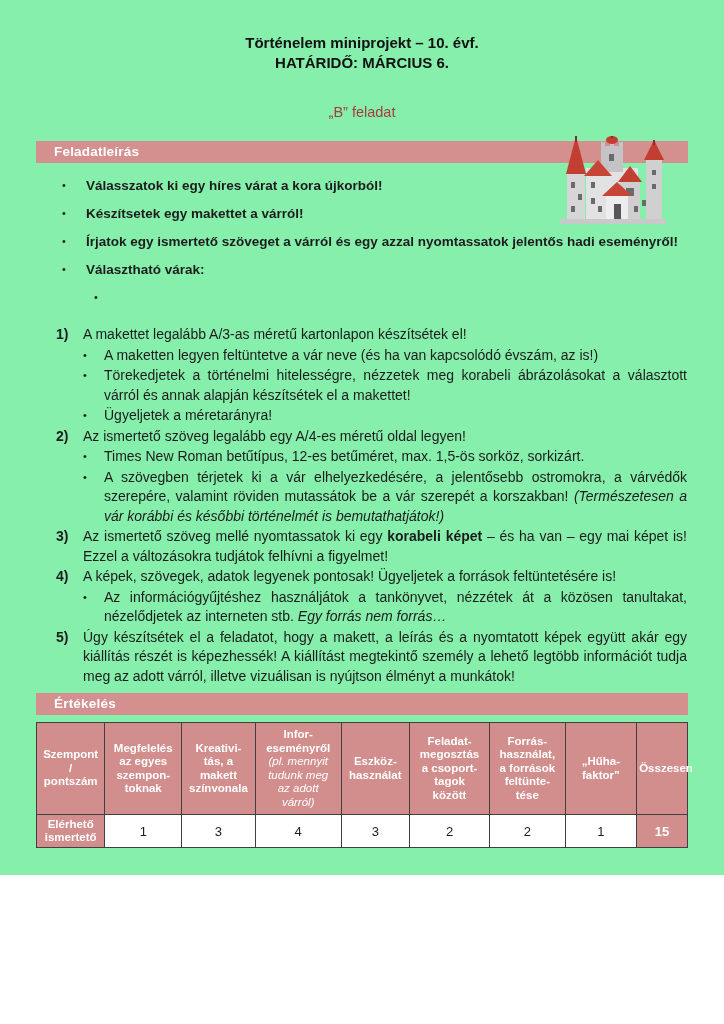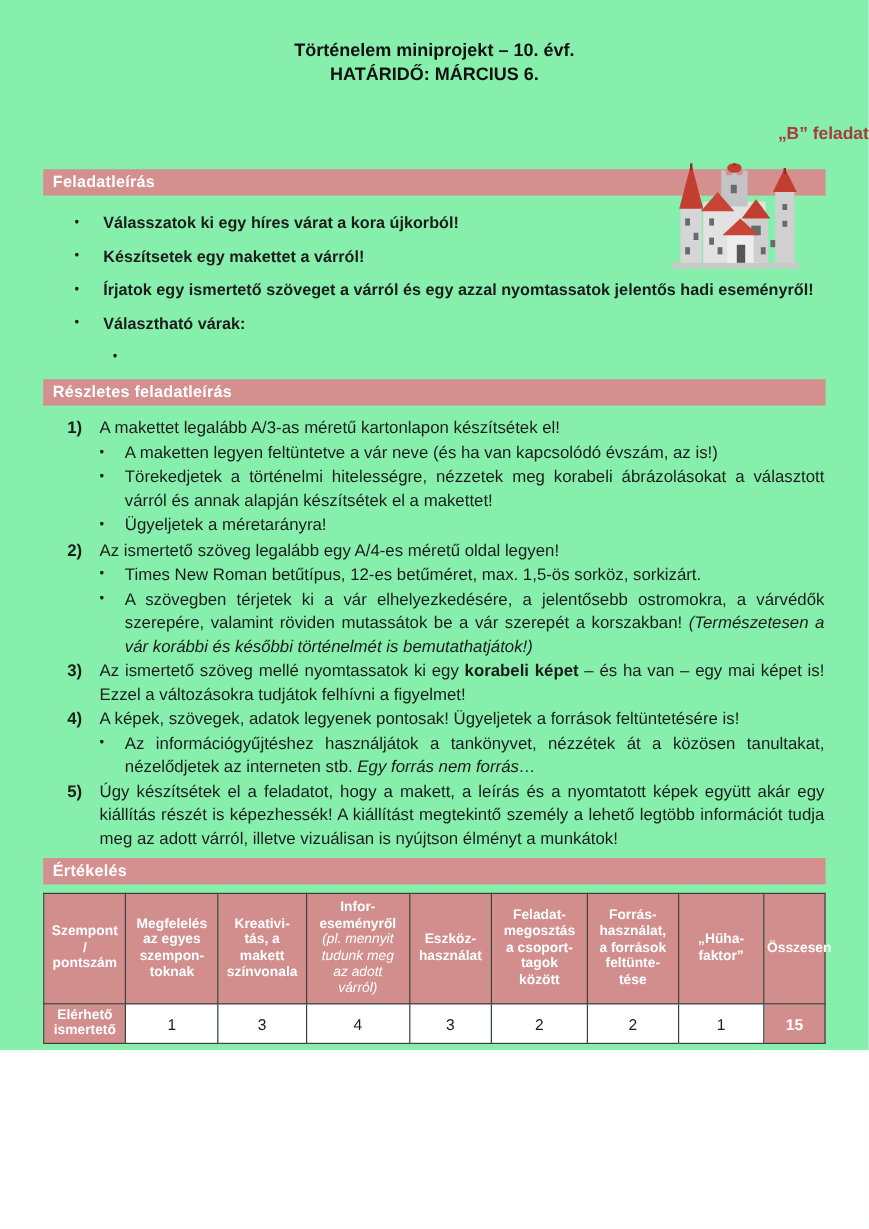--- a/index.html
+++ b/index.html
@@ -6,27 +6,27 @@
   body{
     width:724px;height:1024px;
     font-family:"Liberation Sans",sans-serif;
     color:#1c1c1c;
     -webkit-font-smoothing:antialiased;
   }
   .page{position:relative;width:724px;height:875px;overflow:hidden;background:#86efac;}
 
   
   .titles{padding-top:33px;text-align:center;font-weight:700;font-size:15px;line-height:20px;color:#111;}
-  .subtitle{margin-top:31px;text-align:right;font-weight:700;font-size:14.5px;color:#a63d3a;}
+  .subtitle{margin-top:31px;text-align:center;font-weight:400;font-size:14.5px;color:#a63d3a;}
 
   
   .banner{
     margin:0 36px;background:#d4908e;color:#fff;
     font-weight:700;font-size:13.5px;height:22px;line-height:22px;
-    padding-left:8px;letter-spacing:.2px;
+    padding-left:18px;letter-spacing:.2px;
   }
   .banner-1{margin-top:21px;}
   .banner-2{margin-top:3px;}
   .banner-3{margin-top:7px;}
 
   
   .castle{position:absolute;top:136px;left:558px;width:110px;height:88px;z-index:5;}
 
   
   .bullets{padding:13px 30px 0 62px;font-size:13.5px;line-height:19px;}
@@ -139,21 +139,20 @@
       </div>
       <div class="b-row l1">
         <span class="glyph">•</span>
         <span class="text"><span class="b ">Választható várak:</span></span>
       </div>
       <div class="b-row l2">
         <span class="glyph">•</span>
       </div>
     </div>
 
-  <div class="banner banner-2">Részletes feladatleírás</div>
 
   <div class="detailed" id="detailed-list">
       <div class="n-row">
         <span class="n-num">1)</span>
         <div class="n-text"><span>A makettet legalább A/3-as méretű kartonlapon készítsétek el!</span></div>
       </div>
       <div class="s-row">
         <span class="s-glyph">•</span>
         <div class="s-text"><span>A maketten legyen feltüntetve a vár neve (és ha van kapcsolódó évszám, az is!)</span></div>
       </div>

